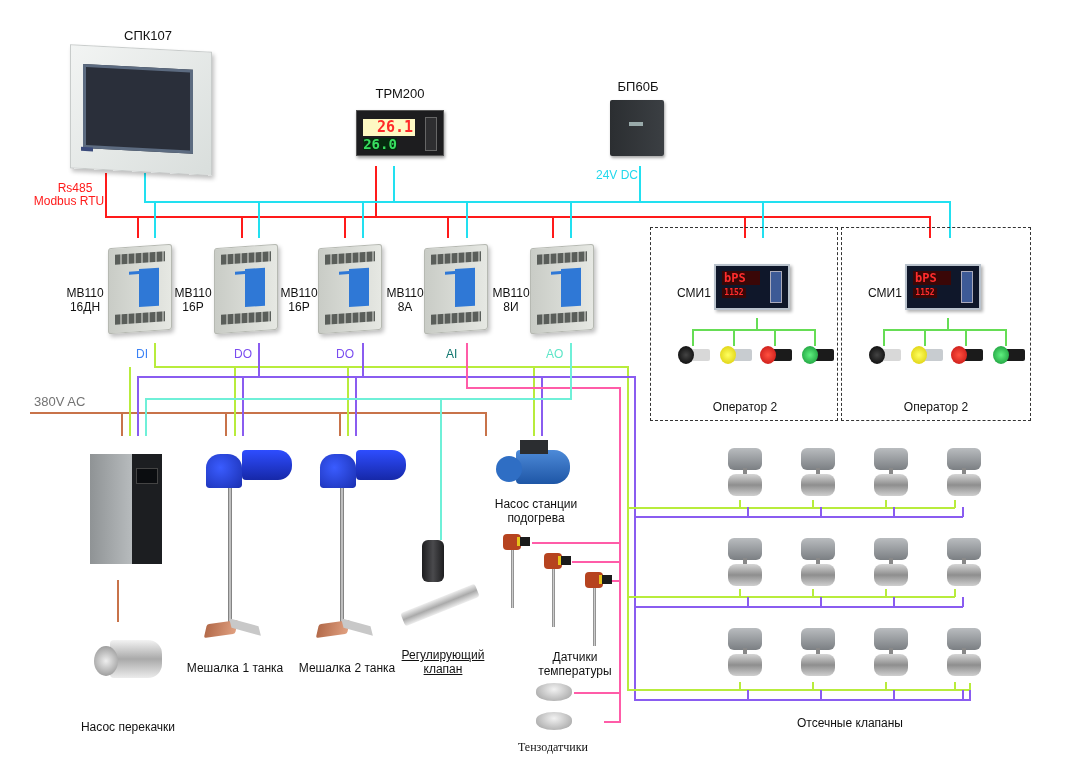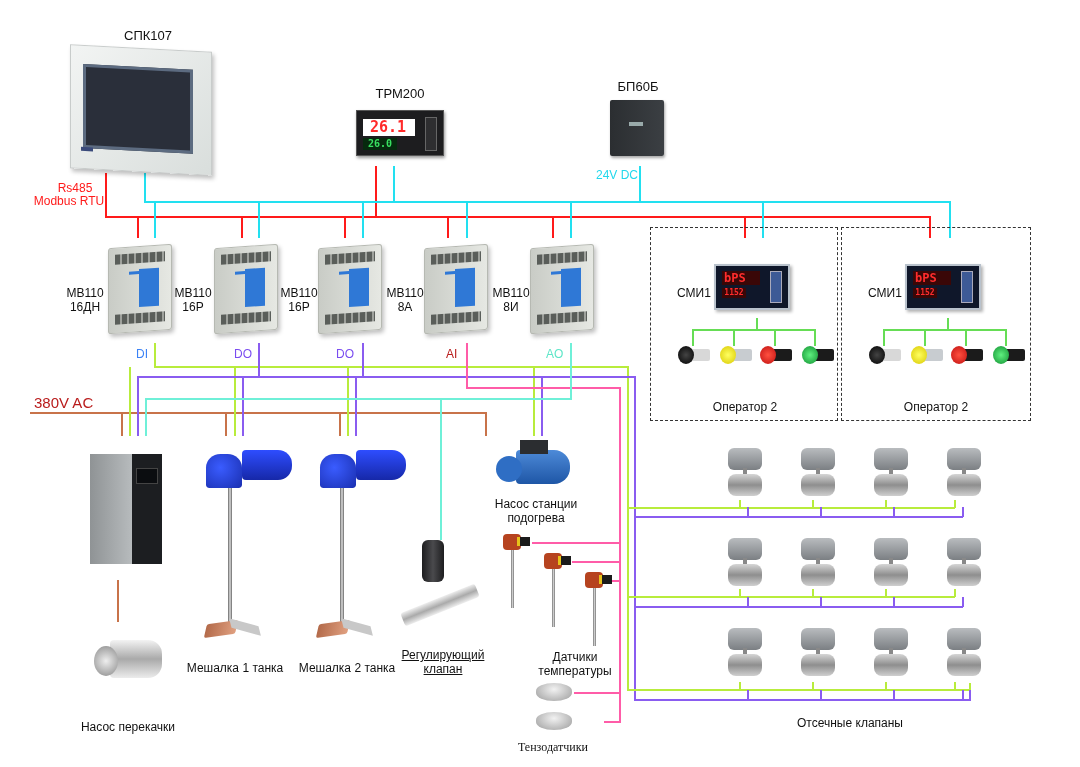--- a/index.html
+++ b/index.html
@@ -8,22 +8,22 @@
   .lbl { position:absolute; font-size:12px; color:#111; text-align:center; line-height:14px; white-space:pre-line; }
   .lbl-sig { position:absolute; font-size:12px; }
   .dev { position:absolute; }
   
   .spk { left:70px; top:48px; width:140px; height:122px; background:linear-gradient(135deg,#f2f4f3,#d9dedc); border:1px solid #c8cccb; transform:skewY(3deg); box-shadow:2px 3px 4px rgba(0,0,0,.25); }
   .spk .scr { position:absolute; left:12px; top:18px; width:104px; height:78px; background:#2a2f3a; border:3px solid #5c6b80; }
   .spk .logo { position:absolute; left:10px; top:101px; width:12px; height:4px; background:#3a4a7a; }
   
   .trm { left:356px; top:110px; width:86px; height:44px; background:#1d1d1f; border:1px solid #555; box-shadow:1px 2px 3px rgba(0,0,0,.4); }
   .seg { position:absolute; font-family:"DejaVu Sans Mono", monospace; font-weight:bold; }
-  .trm .d1 { left:6px; top:8px; width:52px; height:17px; background:#ffffff; color:#ff2a2a; font-size:15px; line-height:17px; text-align:center; padding-right:2px; box-sizing:border-box; }
-  .trm .d2 { left:6px; top:27px; width:34px; height:12px; background:#062a0e; color:#38e060; font-size:10px; line-height:12px; text-align:center; }
+  .trm .d1 { left:6px; top:8px; width:52px; height:17px; background:#fef9c3; color:#ff2a2a; font-size:15px; line-height:17px; text-align:right; padding-right:2px; box-sizing:border-box; }
+  .trm .d2 { left:6px; top:27px; width:34px; height:12px; background:#062a0e; color:#38e060; font-size:14px; line-height:12px; text-align:center; }
   .trm .btns { position:absolute; left:68px; top:6px; width:10px; height:32px; background:#2e2e30; border:1px solid #666; }
   
   .bp { left:610px; top:100px; width:54px; height:56px; background:linear-gradient(90deg,#2b2e31,#3b3f43); border-radius:2px; box-shadow:1px 2px 3px rgba(0,0,0,.35); }
   .bp .logo { position:absolute; left:19px; top:22px; width:14px; height:4px; background:#9aa; }
   
   .mv { width:62px; height:84px; background:linear-gradient(90deg,#c9ccc6,#e6e8e3); border:1px solid #b6b9b2; border-radius:3px; transform:skewY(-4deg); box-shadow:2px 3px 4px rgba(0,0,0,.25); }
   .mv .term { position:absolute; left:6px; width:50px; height:10px; background:repeating-linear-gradient(90deg,#5a5e5a 0 5px,#9ea19c 5px 7px); }
   .mv .t1 { top:6px; } .mv .t2 { top:66px; }
   .mv .blue { position:absolute; left:30px; top:22px; width:20px; height:38px; background:#2f78d6; }
   .mv .bar { position:absolute; left:20px; top:24px; width:10px; height:3px; background:#2f78d6; }
@@ -211,21 +211,21 @@
 16Р</div>
     <div class="lbl-sig" style="left: 336px; top: 347px; color: rgb(122, 76, 240);">DO</div>
     <div class="dev mv" style="left: 424px; top: 246px;">
       <div class="term t1"></div>
       <div class="bar"></div>
       <div class="blue"></div>
       <div class="term t2"></div>
     </div>
     <div class="lbl" style="left: 380px; top: 286px; width: 50px;">МВ110
 8А</div>
-    <div class="lbl-sig" style="left: 446px; top: 347px; color: #b91c1c;">AI</div>
+    <div class="lbl-sig" style="left: 446px; top: 347px; color: #0f766e;">AI</div>
     <div class="dev mv" style="left: 530px; top: 246px;">
       <div class="term t1"></div>
       <div class="bar"></div>
       <div class="blue"></div>
       <div class="term t2"></div>
     </div>
     <div class="lbl" style="left: 486px; top: 286px; width: 50px;">МВ110
 8И</div>
     <div class="lbl-sig" style="left: 546px; top: 347px; color: rgb(94, 230, 200);">AO</div>
   </div>
@@ -274,21 +274,21 @@
       <div class="pb-body" style="background:#1b1b1b"></div>
       <div class="pb-cap" style="background:radial-gradient(circle,#ff5040,#c01010)"></div>
     </div>
     <div class="dev pushbtn" style="left: 993px; top: 346px;">
       <div class="pb-body" style="background:#1b1b1b"></div>
       <div class="pb-cap" style="background:radial-gradient(circle,#60f080,#109030)"></div>
     </div>
     <div class="lbl" style="left: 891px; top: 400px; width: 90px;">Оператор 2</div>
   </div>
 
-<div class="lbl-sig" style="left:34px;top:394px;color:#b91c1c;font-size:15px;">380V AC</div>
+<div class="lbl-sig" style="left:34px;top:394px;color:#737373;font-size:13px;">380V AC</div>
 
 <div class="dev vfd">
   <div class="side"></div>
   <div class="front"></div>
   <div class="disp"></div>
 </div>
 
 <div class="dev tpump">
   <div class="cyl"></div>
   <div class="head"></div>

